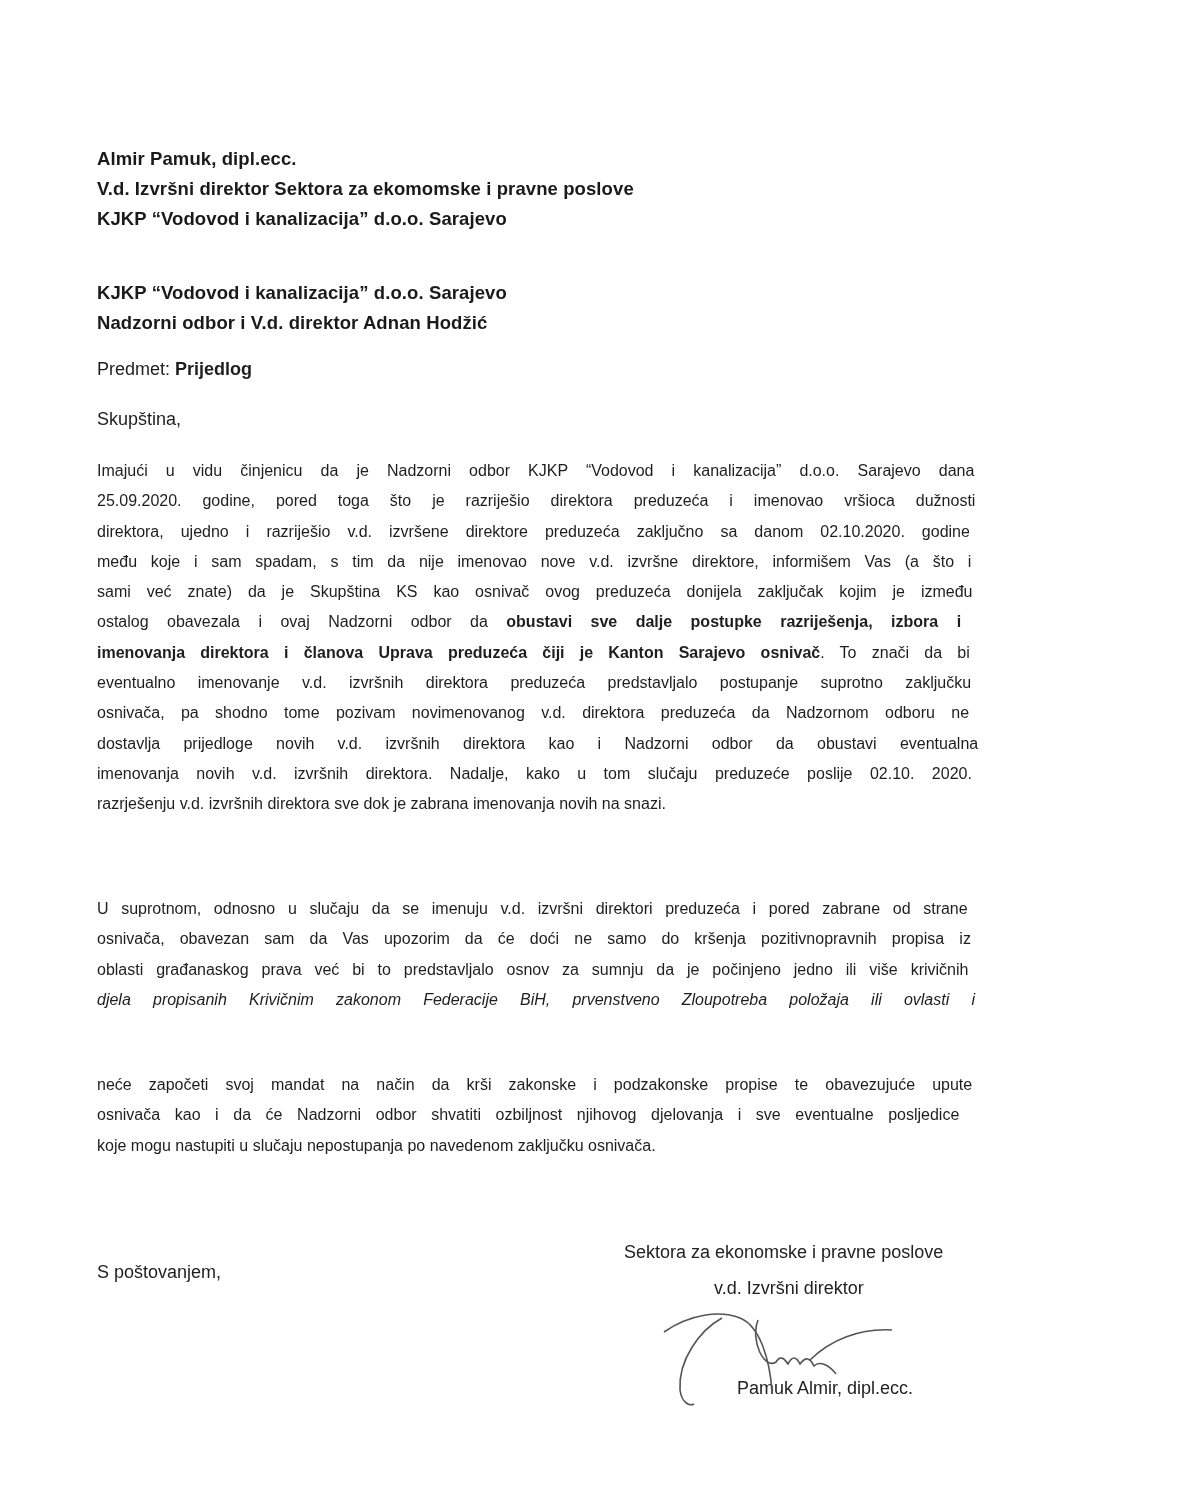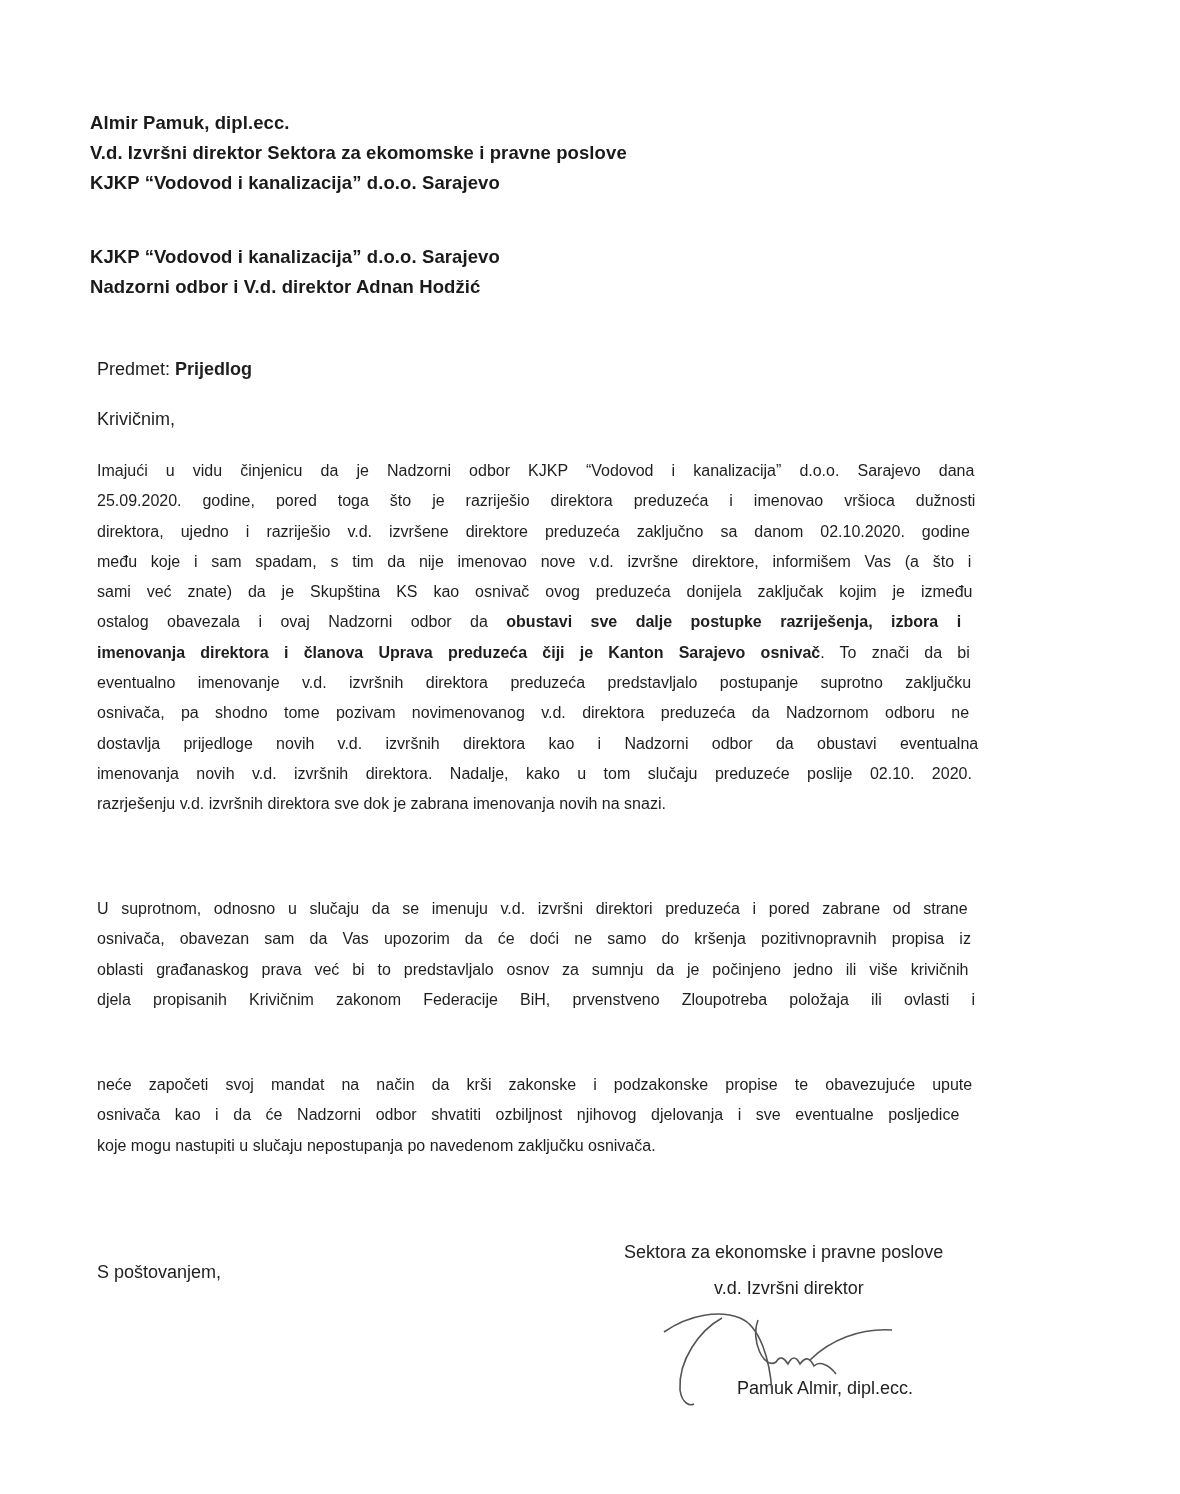--- a/index.html
+++ b/index.html
@@ -1,18 +1,18 @@
 <!DOCTYPE html>
 <html><head>
   <meta charset="utf-8">
   <style>
     html, body { margin: 0; padding: 0; background: #ffffff; }
     body { width: 1180px; height: 1494px; position: relative; overflow: hidden; color: #1a1a1a; }
     .page { position: absolute; left: 0; top: 0; width: 1180px; height: 1494px; background: #ffffff; }
-    .hdr { position: absolute; left: 90px; font-family: "Liberation Sans", sans-serif; font-size: 18.5px; font-weight: bold; color: #1a1a1a; letter-spacing: 0.1px; white-space: nowrap; }
+    .hdr { position: absolute; left: 97px; font-family: "Liberation Sans", sans-serif; font-size: 18.5px; font-weight: bold; color: #1a1a1a; letter-spacing: 0.1px; white-space: nowrap; margin-top: 36px; }
     .txt { position: absolute; left: 97px; font-family: "Liberation Sans", sans-serif; font-size: 18px; color: #1e1e1e; white-space: nowrap; }
     .para { position: absolute; left: 97px; width: 963px; font-family: "Liberation Sans Narrow", "Liberation Sans", sans-serif; font-size: 16px; color: #1e1e1e; }
     .line { display: block; height: 30.3px; line-height: 30.3px; text-align: justify; text-align-last: justify; white-space: nowrap; overflow: hidden; }
     .line.last { text-align-last: left; }
     b { font-weight: bold; }
     .sig { position: absolute; font-family: "Liberation Sans", sans-serif; font-size: 18px; color: #222; white-space: nowrap; }
     .sigsvg { position: absolute; left: 660px; top: 1300px; width: 240px; height: 110px; }
   </style>
 </head>
 <body>
@@ -23,42 +23,42 @@
   <div class="hdr" style="top:142px">V.d. Izvršni direktor Sektora za ekomomske i pravne poslove</div>
   <div class="hdr" style="top:172px">KJKP “Vodovod i kanalizacija” d.o.o. Sarajevo</div>
 
   <div class="hdr" style="top:246px">KJKP “Vodovod i kanalizacija” d.o.o. Sarajevo</div>
   <div class="hdr" style="top:276px">Nadzorni odbor i V.d. direktor  Adnan Hodžić</div>
 
   <div class="txt" style="top:359px">
     <span>Predmet: </span><b>Prijedlog</b>
   </div>
 
-  <div class="txt" style="top:409px">Krivičnim,</div>
+  <div class="txt" style="top:409px">Skupština,</div>
 
   <div class="para" style="top:456px" id="p0">
       <div class="line" style="white-space: nowrap;"><span style="display: inline-block; word-spacing: 13.6429px;">Imajući u vidu činjenicu da je Nadzorni odbor KJKP “Vodovod i kanalizacija” d.o.o. Sarajevo dana</span></div>
       <div class="line" style="white-space: nowrap;"><span style="display: inline-block; word-spacing: 16.5px;">25.09.2020. godine, pored toga što je razriješio direktora preduzeća i imenovao vršioca dužnosti</span></div>
       <div class="line" style="white-space: nowrap;"><span style="display: inline-block; word-spacing: 12.5833px;">direktora, ujedno i razriješio v.d. izvršene direktore preduzeća zaključno sa danom 02.10.2020. godine</span></div>
       <div class="line" style="white-space: nowrap;"><span style="display: inline-block; word-spacing: 9.33333px;">među koje i sam spadam, s tim da nije imenovao nove v.d. izvršne direktore, informišem Vas (a što i</span></div>
       <div class="line" style="white-space: nowrap;"><span style="display: inline-block; word-spacing: 11.4667px;">sami već znate) da je Skupština KS kao osnivač ovog preduzeća donijela zaključak kojim je između</span></div>
       <div class="line" style="white-space: nowrap;"><span style="display: inline-block; word-spacing: 14px;"><span>ostalog obavezala i ovaj Nadzorni odbor da </span><b>obustavi sve dalje  postupke razriješenja, izbora i</b><span></span></span></div>
       <div class="line" style="white-space: nowrap;"><span style="display: inline-block; word-spacing: 10.7857px;"><span></span><b>imenovanja direktora i članova Uprava preduzeća čiji je Kanton Sarajevo osnivač</b><span>. To znači da bi</span></span></div>
       <div class="line" style="white-space: nowrap;"><span style="display: inline-block; word-spacing: 18px;">eventualno imenovanje v.d. izvršnih direktora preduzeća predstavljalo postupanje suprotno zaključku</span></div>
       <div class="line" style="white-space: nowrap;"><span style="display: inline-block; word-spacing: 11.9167px;">osnivača, pa shodno tome pozivam novimenovanog v.d. direktora preduzeća da Nadzornom odboru ne</span></div>
       <div class="line" style="white-space: nowrap;"><span style="display: inline-block; word-spacing: 18.8333px;">dostavlja prijedloge novih v.d. izvršnih direktora kao i Nadzorni odbor da obustavi eventualna</span></div>
       <div class="line" style="white-space: nowrap;"><span style="display: inline-block; word-spacing: 13px;">imenovanja novih v.d. izvršnih direktora. Nadalje, kako u tom slučaju preduzeće poslije 02.10. 2020.</span></div>
       <div class="line last" style="white-space: nowrap;"><span style="display: inline-block;">razrješenju v.d. izvršnih direktora sve dok je zabrana imenovanja novih na snazi.</span></div>
     </div>
 
   <div class="para" style="top:894px" id="p1">
       <div class="line" style="white-space: nowrap;"><span style="display: inline-block; word-spacing: 8.1875px;">U suprotnom, odnosno u slučaju da se imenuju v.d. izvršni direktori preduzeća i pored zabrane od strane</span></div>
       <div class="line" style="white-space: nowrap;"><span style="display: inline-block; word-spacing: 10.6667px;">osnivača, obavezan sam da Vas upozorim da će doći ne samo do kršenja pozitivnopravnih propisa iz</span></div>
       <div class="line" style="white-space: nowrap;"><span style="display: inline-block; word-spacing: 8.4375px;">oblasti građanaskog prava već bi to predstavljalo osnov za sumnju da je počinjeno jedno ili više krivičnih</span></div>
-      <div class="line" style="white-space: nowrap;"><span style="display: inline-block; word-spacing: 17.7273px;">djela propisanih Krivičnim zakonom Federacije BiH, prvenstveno Zloupotreba položaja ili ovlasti i</span></div>
+      <div class="line" style="white-space: nowrap; font-style: italic;"><span style="display: inline-block; word-spacing: 17.7273px;">djela propisanih Krivičnim zakonom Federacije BiH, prvenstveno Zloupotreba položaja ili ovlasti i</span></div>
     </div>
 
   <div class="para" style="top:1070px" id="p2">
       <div class="line" style="white-space: nowrap;"><span style="display: inline-block; word-spacing: 12.6429px;">neće započeti svoj mandat na način da krši zakonske i podzakonske propise te obavezujuće upute</span></div>
       <div class="line" style="white-space: nowrap;"><span style="display: inline-block; word-spacing: 10.1333px;">osnivača  kao i da će Nadzorni odbor shvatiti ozbiljnost njihovog djelovanja i sve eventualne posljedice</span></div>
       <div class="line last" style="white-space: nowrap;"><span style="display: inline-block;">koje mogu nastupiti u slučaju nepostupanja po navedenom zaključku osnivača.</span></div>
     </div>
 
   <div class="txt" style="top:1262px; font-family:'Liberation Sans', sans-serif;">S poštovanjem,</div>
 

